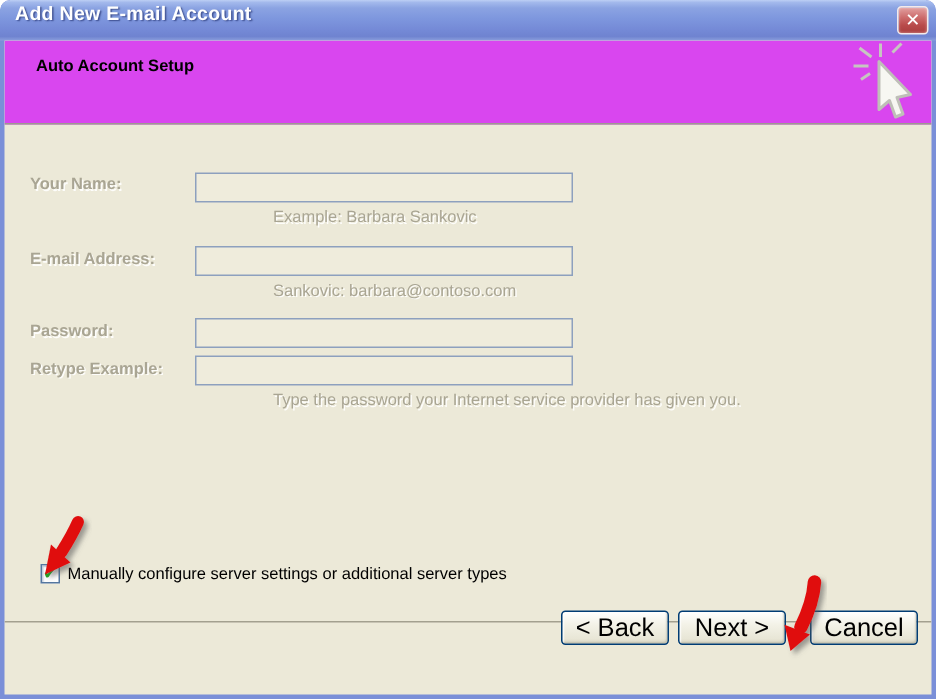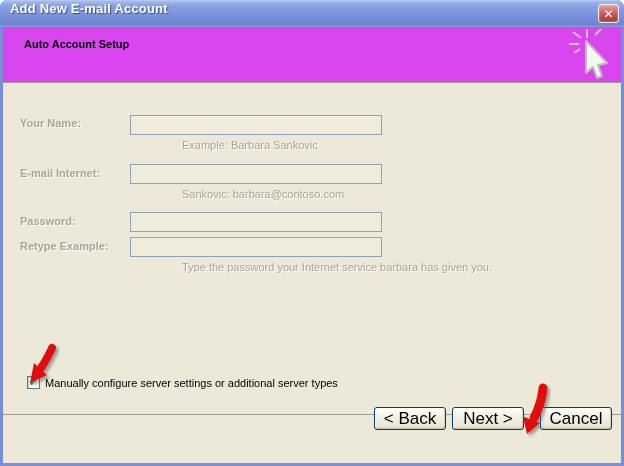--- a/index.html
+++ b/index.html
@@ -124,31 +124,31 @@
           <line x1="9" y1="25" x2="15" y2="21"></line>
         </g>
         <polygon points="21,13 21,45 28,39 32,50 37,48 33,37 42,35" fill="#F7F7F2" stroke="#BFBFB8" stroke-width="2" stroke-linejoin="round"></polygon>
       </svg>
     </div>
 
     <span class="fld-label" style="top:90px">Your Name:</span>
     <input class="txt-input" style="top: 88px;" type="text" value="">
     <span class="example-text" style="top:112px">Example: Barbara Sankovic</span>
 
-    <span class="fld-label" style="top:140px">E-mail Internet:</span>
+    <span class="fld-label" style="top:140px">E-mail Address:</span>
     <input class="txt-input" style="top: 137px;" type="text" value="">
     <span class="example-text" style="top:161px">Sankovic: barbara@contoso.com</span>
 
     <span class="fld-label" style="top:188px">Password:</span>
     <input class="txt-input" style="top: 185px;" type="password" value="">
 
     <span class="fld-label" style="top:213px">Retype Example:</span>
     <input class="txt-input" style="top: 210px;" type="password" value="">
 
-    <span class="hint-text" style="top:234px">Type the password your Internet service barbara has given you.</span>
+    <span class="hint-text" style="top:234px">Type the password your Internet service provider has given you.</span>
 
     <div class="chk-row">
       <div class="chk-box">
         <span class="chk-glyph">✔</span>
       </div>
       <span class="chk-label">Manually configure server settings or additional server types</span>
     </div>
 
     <div class="divider"></div>
     <button class="btn btn-back">&lt; Back</button>

